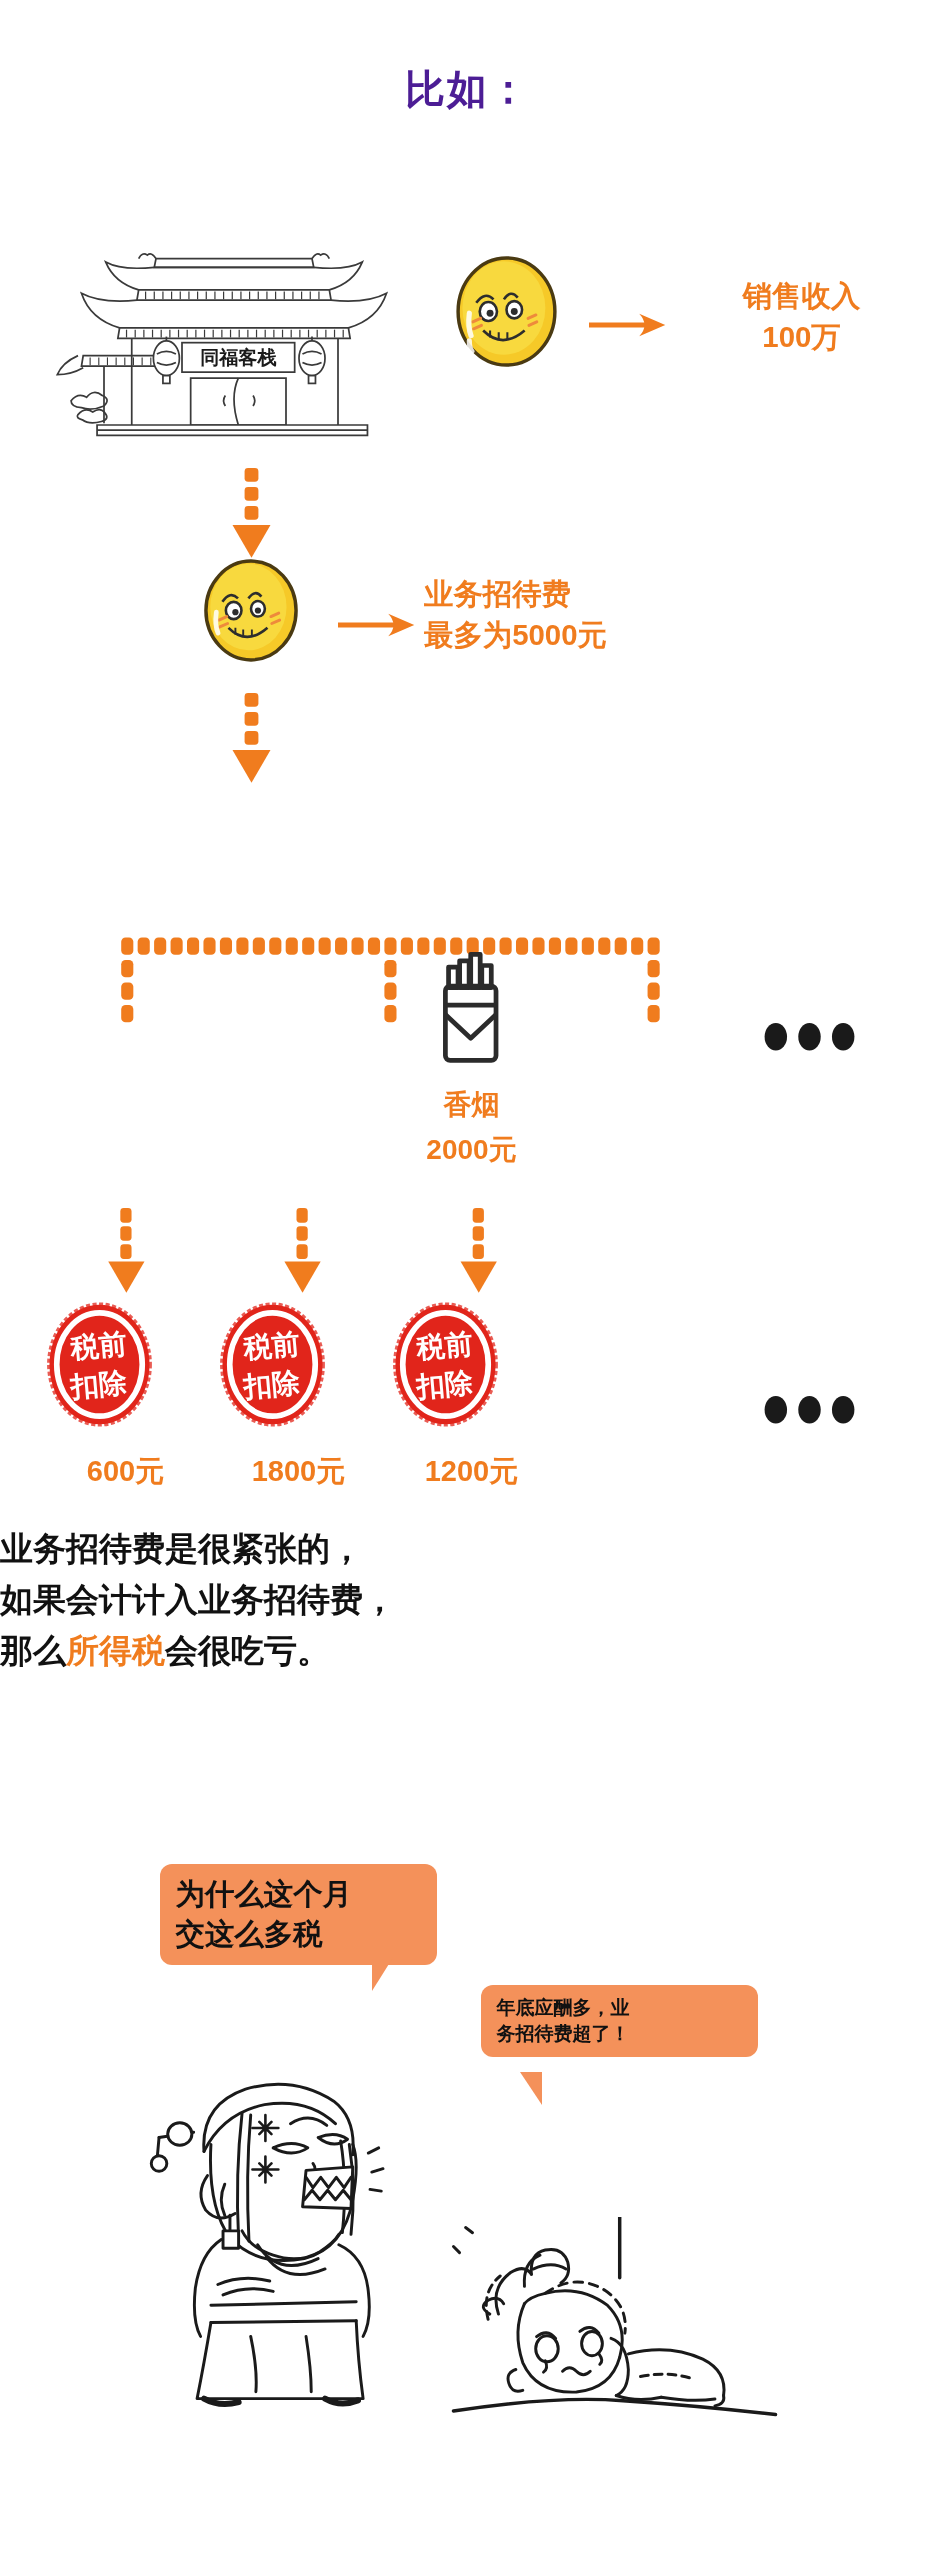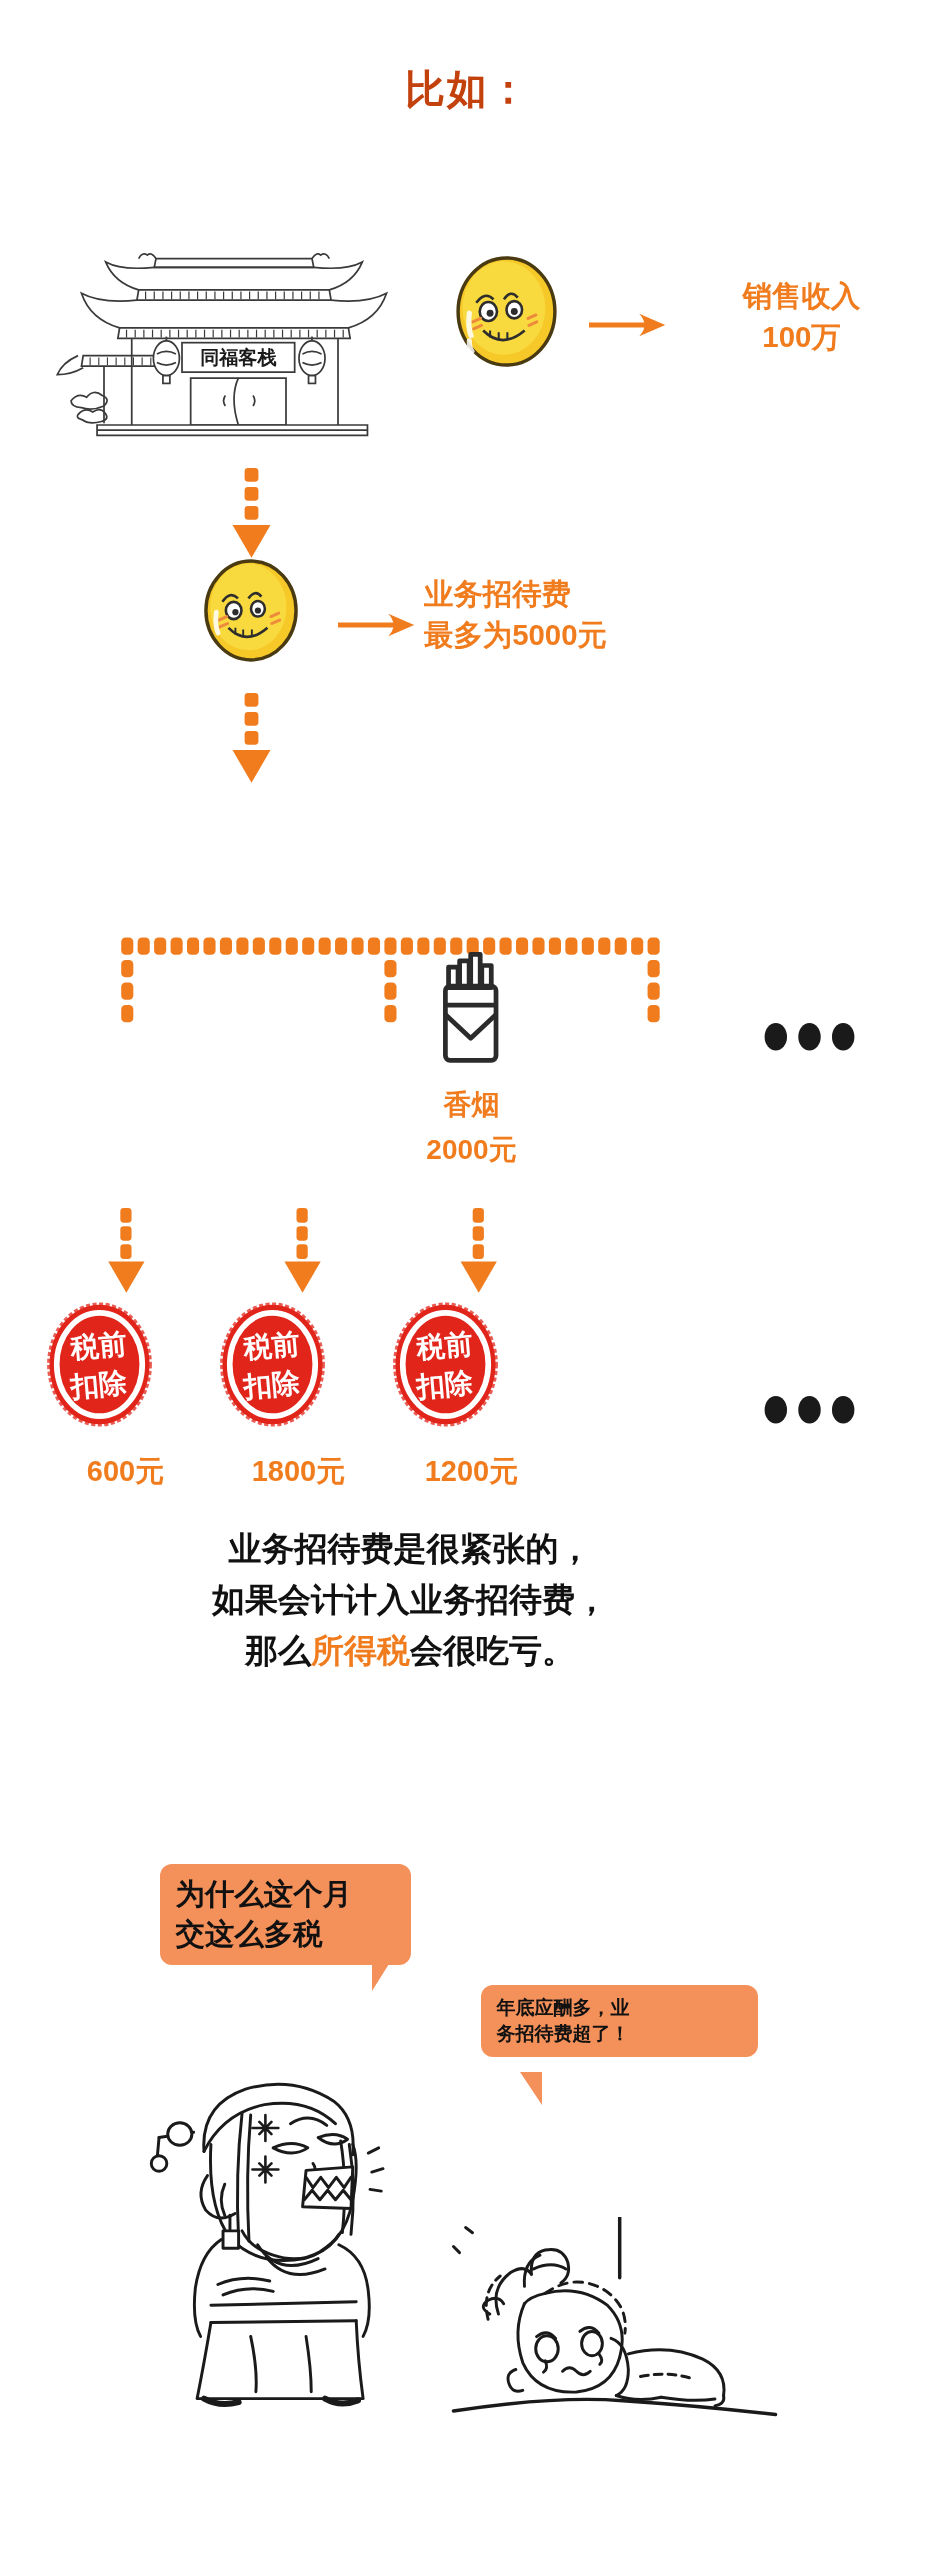--- a/index.html
+++ b/index.html
@@ -10,21 +10,21 @@
   }
   body { width: 935px; height: 2576px; position: relative; overflow: hidden; }
 
   
   .title {
     position: absolute;
     top: 62px; left: 0; width: 935px;
     text-align: center;
     font-size: 40px;
     font-weight: 700;
-    color: #c2410c;
+    color: #4c1d95;
     letter-spacing: 1.7px;
   }
 
   
   .row1 { position: absolute; top: 208px; left: 0; width: 935px; height: 260px; }
 
   .inn { position: absolute; left: 52px; top: 8.7px; width: 364px; height: 234px; }
 
   .coin1 { position: absolute; left: 450px; top: 43px; }
   .arrow1 { position: absolute; left: 589px; top: 104px; }
@@ -71,36 +71,36 @@
   .stamps { position: absolute; top: 1295px; left: 0; width: 935px; height: 225px; }
   .stamp-col { position: absolute; width: 173px; text-align: center; }
   .stamp-col.c1 { left: 39px; }
   .stamp-col.c2 { left: 212px; }
   .stamp-col.c3 { left: 385px; }
   .stamp-amt { color: #F07C1E; font-weight: 800; font-size: 29px; margin-top: 18px; }
 
   
   .para {
     position: absolute; top: 1523px; left: 0; width: 820px;
-    text-align: center;
+    text-align: left;
     color: #111111; font-weight: 700; font-size: 33px; line-height: 1.55;
   }
   .para .hl { color: #F07C1E; }
 
   
   .bubble {
     position: absolute;
     background: #F4915A;
     border-radius: 12px;
     color: #111111;
     font-weight: 800;
     line-height: 1.36;
     padding: 10.4px 15.6px;
   }
-  .bubble-1 { left: 160px; top: 1864px; width: 251px; font-size: 29.4px; }
+  .bubble-1 { left: 160px; top: 1864px; width: 277px; font-size: 29.4px; }
   .bubble-2 { left: 481px; top: 1985px; width: 277px; font-size: 19px; }
   .tail {
     position: absolute;
     width: 0; height: 0;
   }
   .tail-1 {
     left: 372px; top: 1956px;
     border-left: 22.5px solid #F4915A;
     border-right: 5.2px solid transparent;
     border-bottom: 35px solid transparent;

